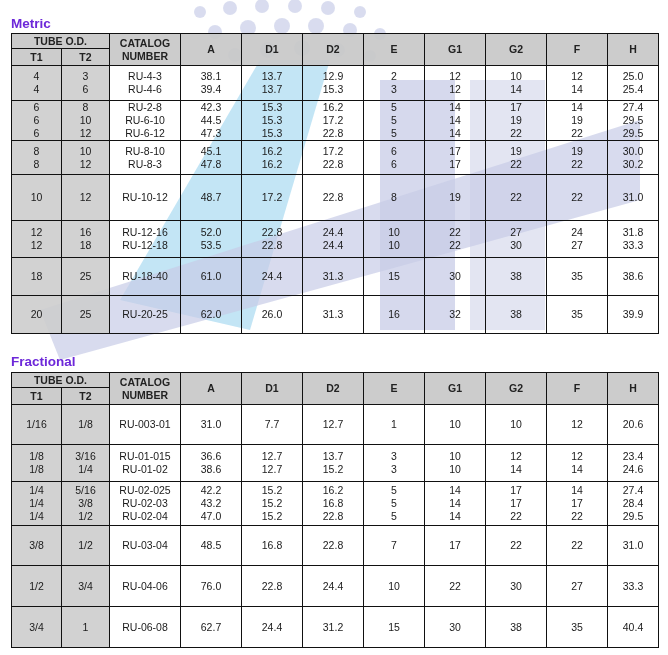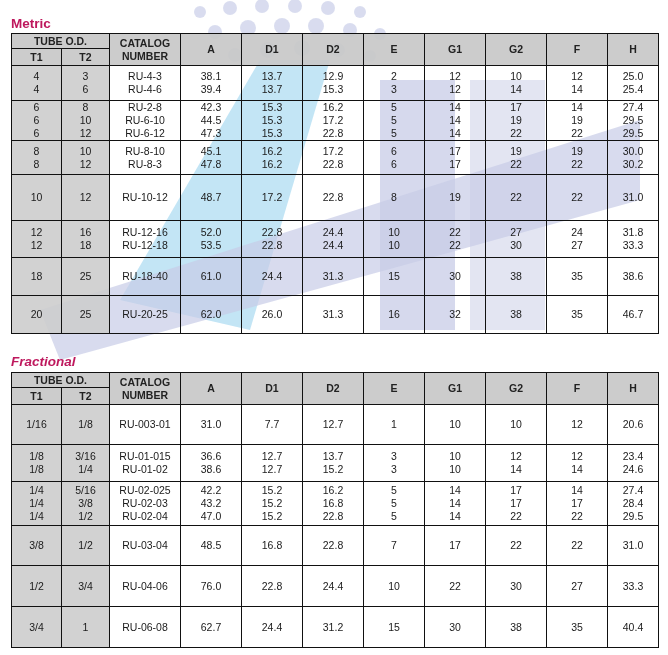--- a/index.html
+++ b/index.html
@@ -5,21 +5,21 @@
   html, body { margin: 0; padding: 0; }
   body {
     width: 668px; height: 655px; position: relative; overflow: hidden;
     background: #ffffff;
     font-family: "Liberation Sans", sans-serif;
     color: #1a1a1a;
   }
   .watermark { position: absolute; left: 0; top: 0; width: 668px; height: 655px; pointer-events: none; z-index: 0; }
   .section-title {
     position: absolute; left: 11px;
-    font-weight: bold; font-size: 13.5px; color: #be185d;
+    font-weight: bold; font-size: 13.5px; color: #6d28d9;
     z-index: 2;
   }
   table.spec {
     position: absolute; left: 11px; width: 647px;
     border-collapse: collapse; table-layout: fixed;
     font-size: 10.5px; z-index: 2; padding-left: 8px;
   }
   table.spec td, table.spec th {
     border: 1.2px solid #111;
     text-align: center; vertical-align: middle;
@@ -389,27 +389,27 @@
         <td class="val">
           <span class="line">32</span>
         </td>
         <td class="val">
           <span class="line">38</span>
         </td>
         <td class="val">
           <span class="line">35</span>
         </td>
         <td class="val">
-          <span class="line">46.7</span>
+          <span class="line">39.9</span>
         </td>
       </tr>
     </tbody>
   </table>
 
-<div class="section-title" style="top:354px;font-style:italic;">Fractional</div>
+<div class="section-title" style="top:354px;">Fractional</div>
 <table class="spec" id="fractional-table" style="top:372px;">
     <colgroup>
       <col style="width:50px">
       <col style="width:48px">
       <col style="width:71px">
       <col style="width:61px">
       <col style="width:61px">
       <col style="width:61px">
       <col style="width:61px">
       <col style="width:61px">

